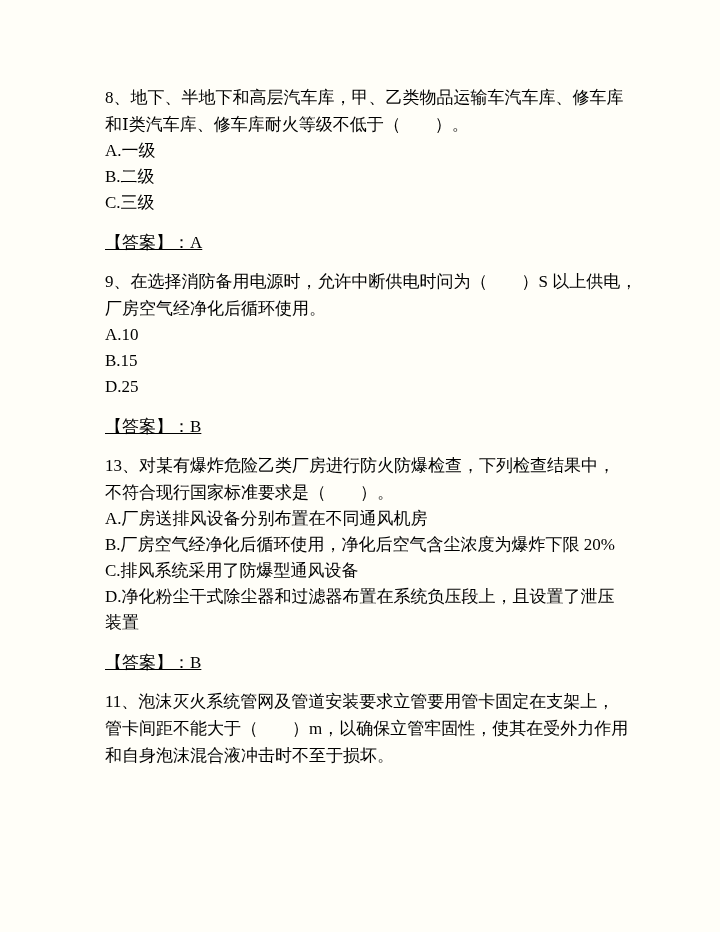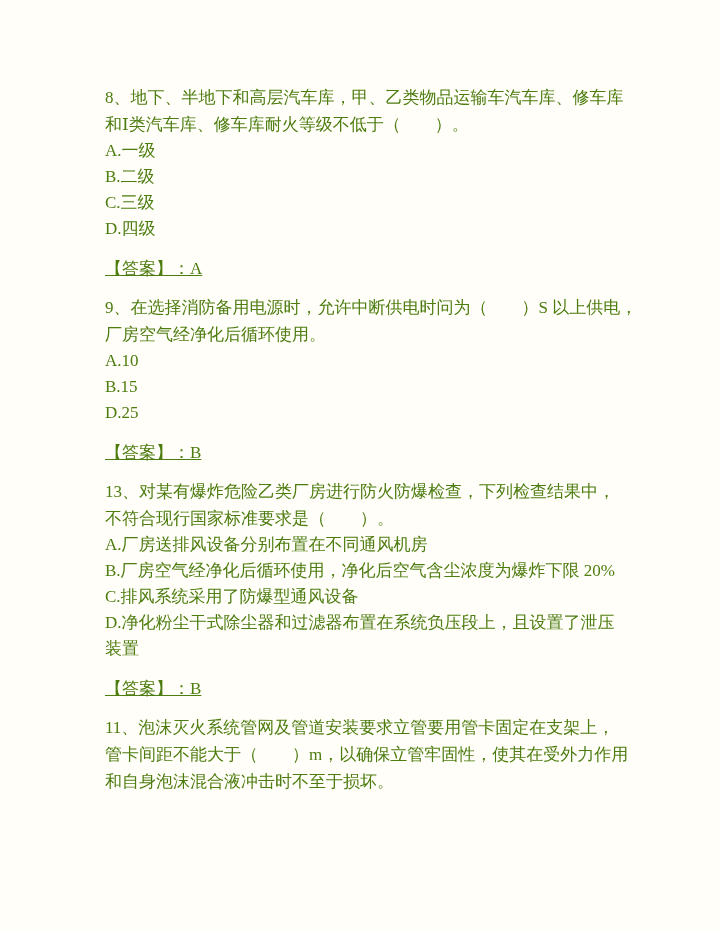--- a/index.html
+++ b/index.html
@@ -7,21 +7,21 @@
     padding: 0;
     background: #ffffff;
   }
   .page {
     position: relative;
     width: 720px;
     height: 932px;
     background: #fffef8;
     overflow: hidden;
     font-family: "Liberation Serif", "DejaVu Serif", serif;
-    color: #4d7c0f;
+    color: #000000;
   }
   .content {
     position: absolute;
     left: 105px;
     top: 84px;
     width: 518px;
     font-size: 17px;
   }
   .q-line {
     line-height: 27px;
@@ -47,21 +47,20 @@
 
 <div class="page">
   <div class="content">
 
     <section class="question">
       <div class="q-line">8、地下、半地下和高层汽车库，甲、乙类物品运输车汽车库、修车库</div>
       <div class="q-line">和Ⅰ类汽车库、修车库耐火等级不低于（　　）。</div>
       <div class="opt-line">A.一级</div>
       <div class="opt-line">B.二级</div>
       <div class="opt-line">C.三级</div>
-      <div class="opt-line">D.四级</div>
       <div class="answer-line">【答案】：A</div>
     </section>
 
     <section class="question">
       <div class="q-line">9、在选择消防备用电源时，允许中断供电时问为（　　）S 以上供电，</div>
       <div class="q-line">厂房空气经净化后循环使用。</div>
       <div class="opt-line">A.10</div>
       <div class="opt-line">B.15</div>
       <div class="opt-line">D.25</div>
       <div class="answer-line">【答案】：B</div>

